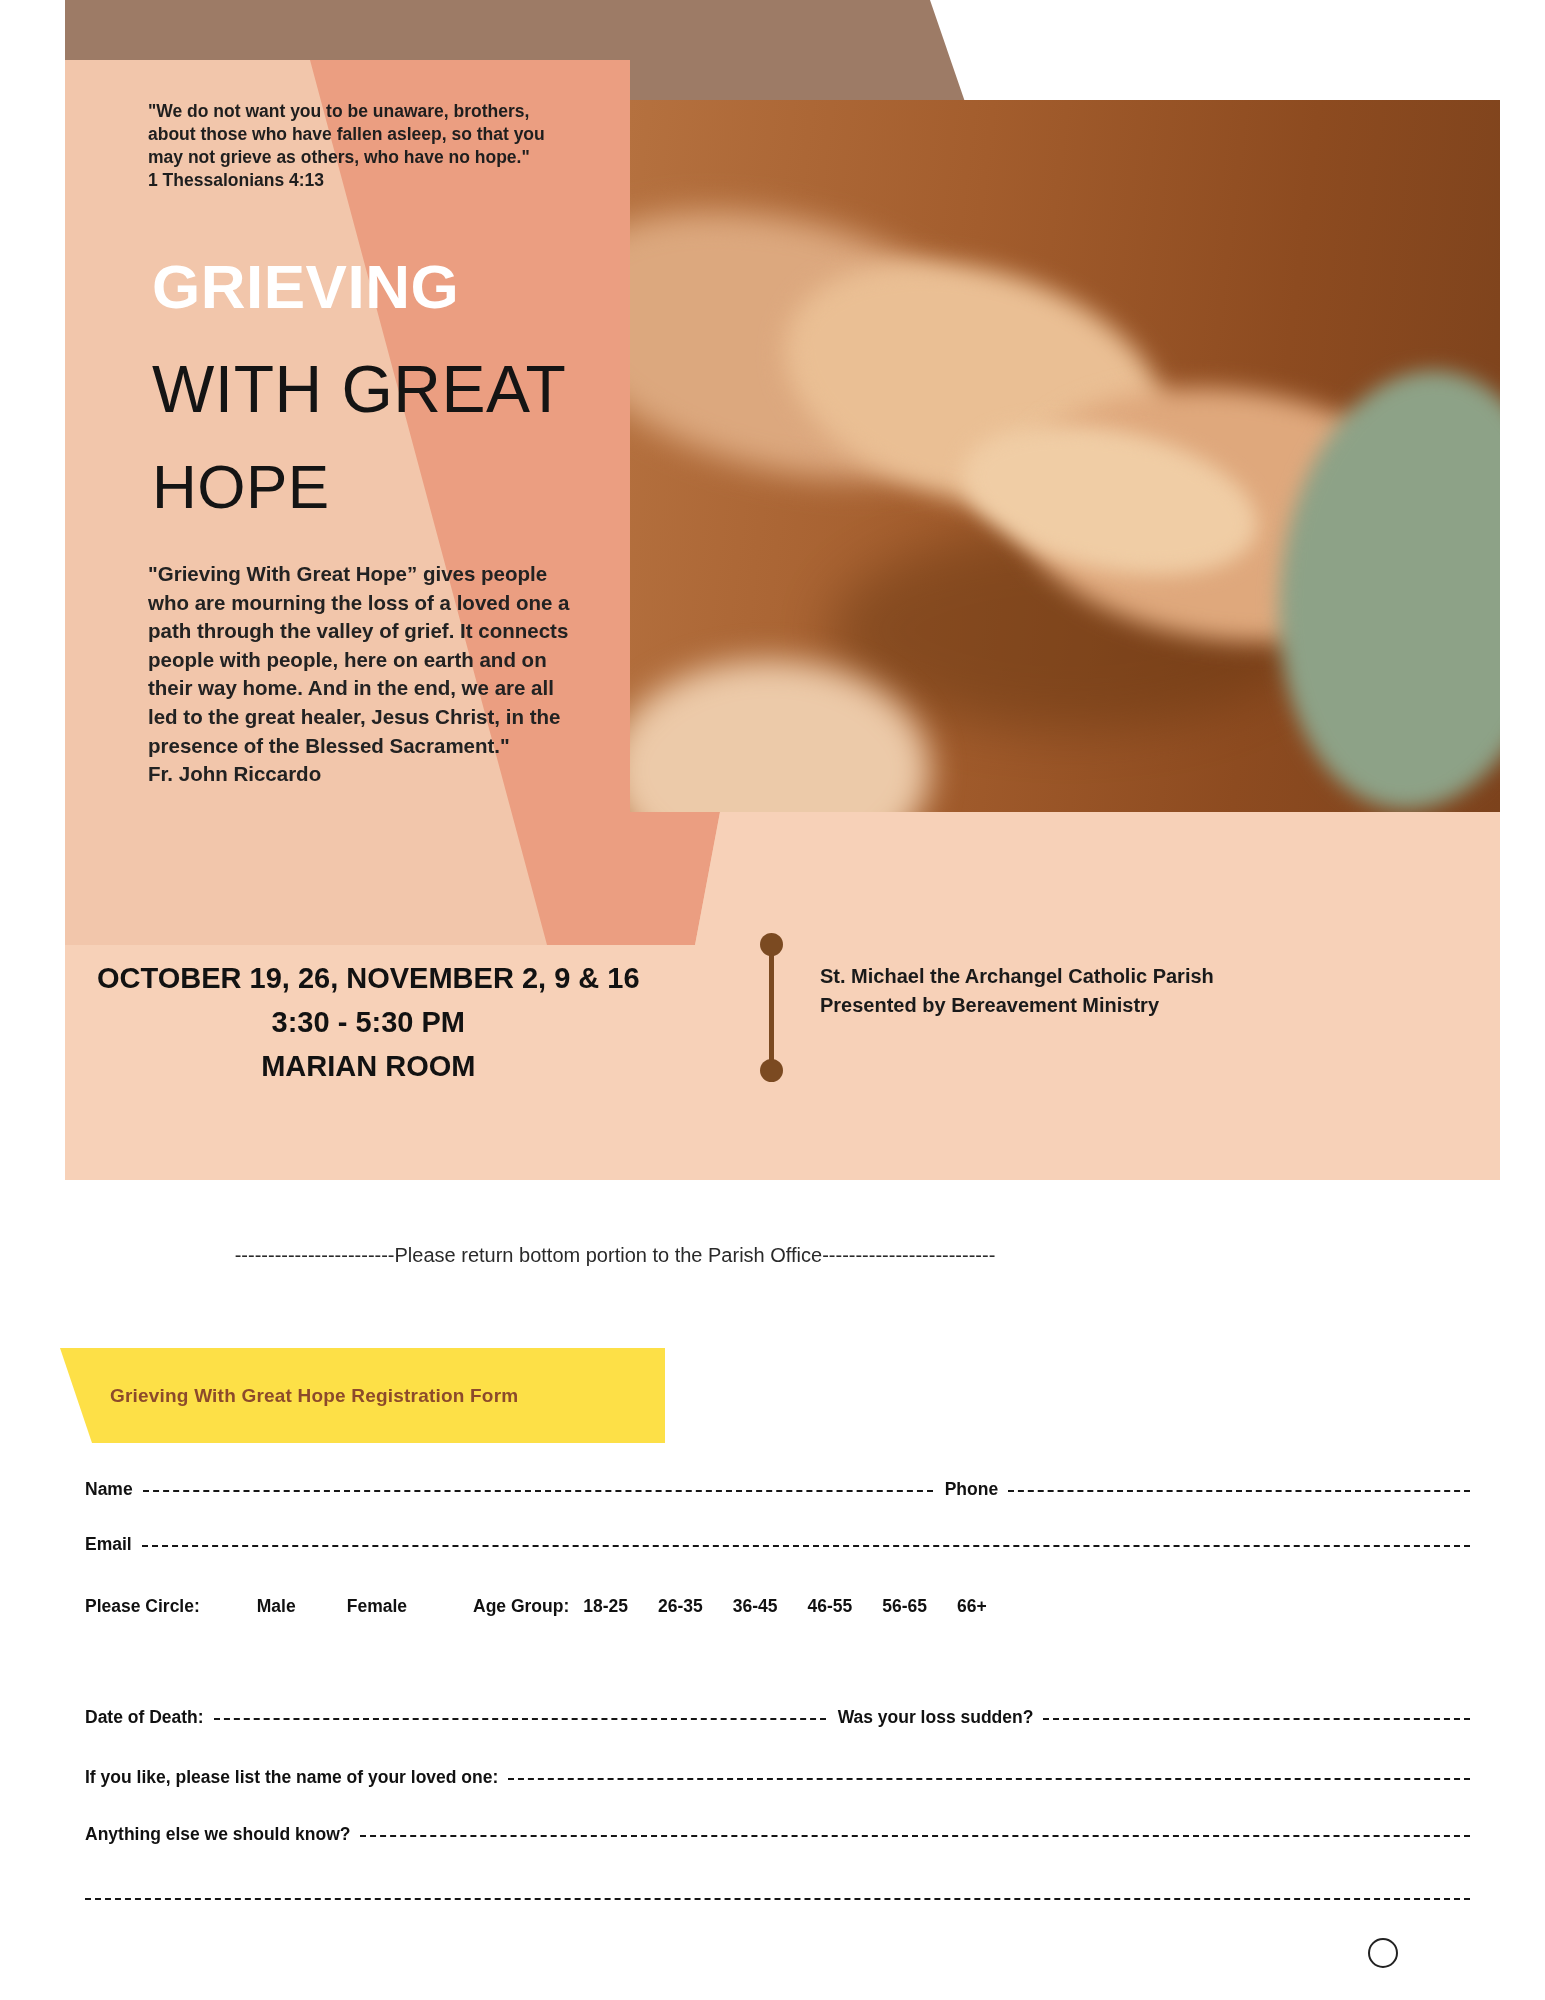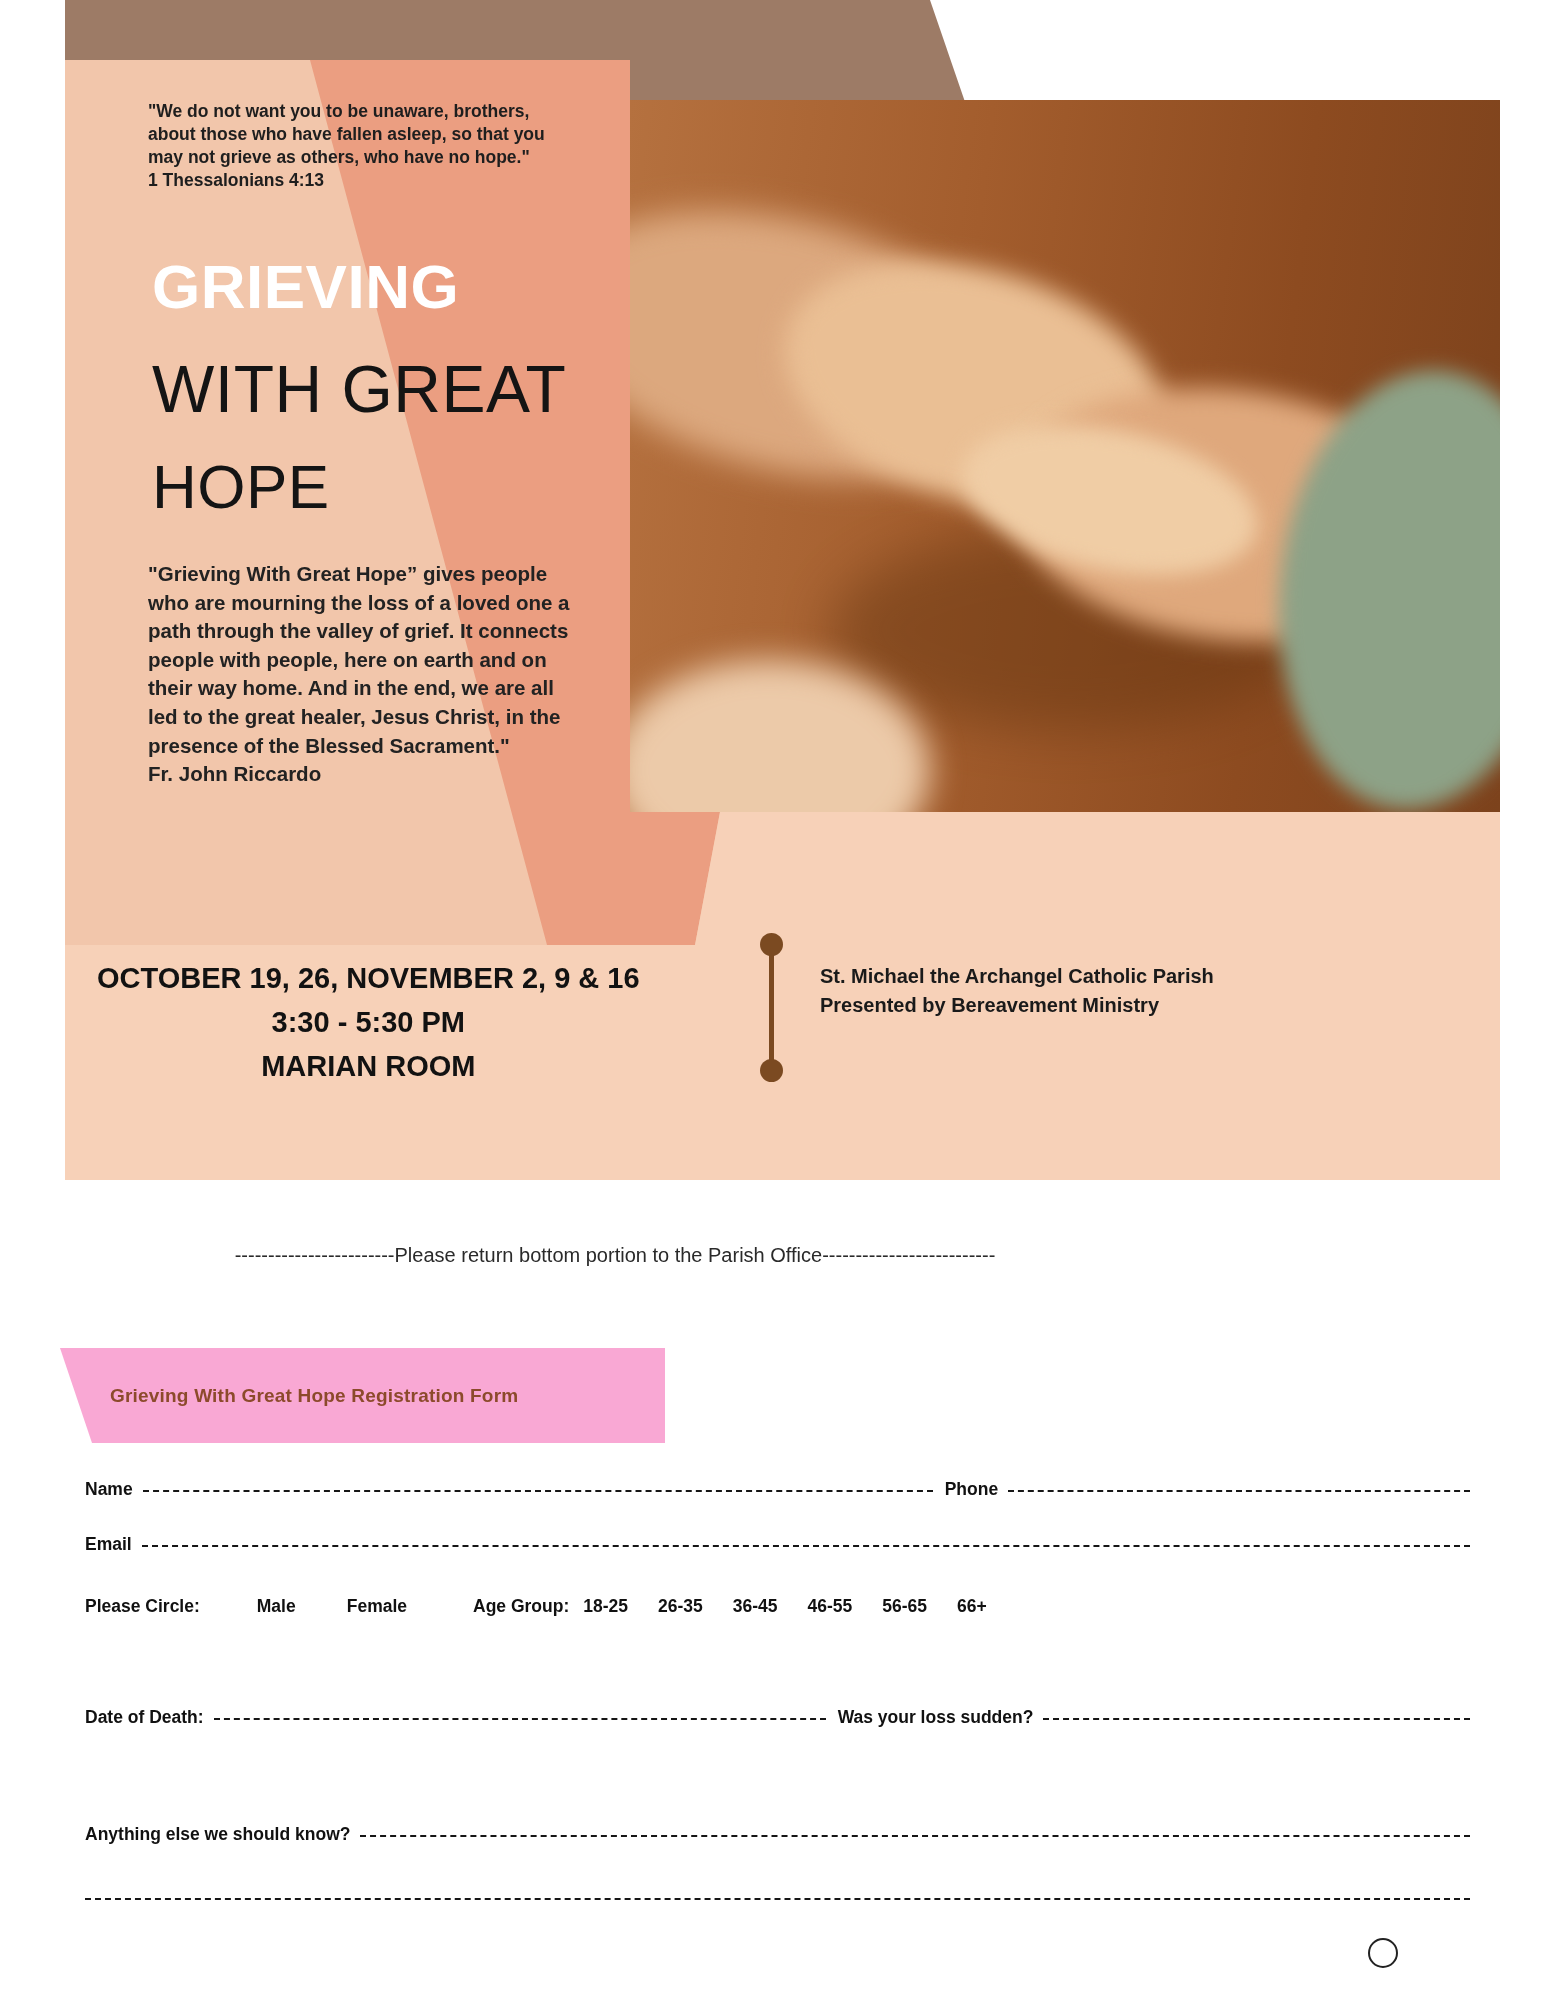--- a/index.html
+++ b/index.html
@@ -44,21 +44,21 @@
   .parish{left:820px;top:962px;font-size:20px;font-weight:700;line-height:29px;color:#1a1a1a;}
   .pin{left:769px;top:944px;width:5px;height:127px;background:#7b4a21;}
   .pin::before,.pin::after{content:'';position:absolute;left:-9px;width:23px;height:23px;
     border-radius:50%;background:#7b4a21;}
   .pin::before{top:-11px;} .pin::after{bottom:-11px;}
 
   
   .cutline{left:10px;top:1244px;width:1210px;text-align:center;font-size:20px;font-weight:400;color:#2a2a2a;}
 
   
-  .reg-band{left:30px;top:1348px;width:635px;height:95px;background:#f9a8d4;
+  .reg-band{left:30px;top:1348px;width:635px;height:95px;background:#fde047;
     clip-path:polygon(30px 0,100% 0,100% 100%,62px 100%);display:flex;align-items:center;}
   .reg-band span{padding-left:80px;font-size:19px;font-weight:800;color:#8c4a2b;letter-spacing:.2px;}
 
   
   .frow{position:absolute;left:85px;width:1385px;display:flex;align-items:center;
         font-size:17.5px;font-weight:700;color:#111;line-height:1.1;white-space:nowrap;}
   .lbl{flex:0 0 auto;}
   .blank{border-bottom:2px dashed #161616;height:6px;flex:1 1 auto;margin:0 0 3px 10px;}
   .blank.mid{margin-right:12px;}
   .w800{flex:0 0 790px;}
@@ -142,20 +142,24 @@
   </div>
 
 
   <div class="frow" style="top:1708px">
     <span class="lbl">Date of Death:</span>
     <span class="blank w620 mid"></span>
     <span class="lbl">Was your loss sudden?</span>
     <span class="blank"></span>
   </div>
 
+  <div class="frow" style="top:1768px">
+    <span class="lbl">If you like, please list the name of your loved one:</span>
+    <span class="blank"></span>
+  </div>
 
   <div class="frow" style="top:1825px">
     <span class="lbl">Anything else we should know?</span>
     <span class="blank"></span>
   </div>
 
   <div class="abs hr-dashed"></div>
   <div class="abs circle-mark"></div>
 
 </div>

